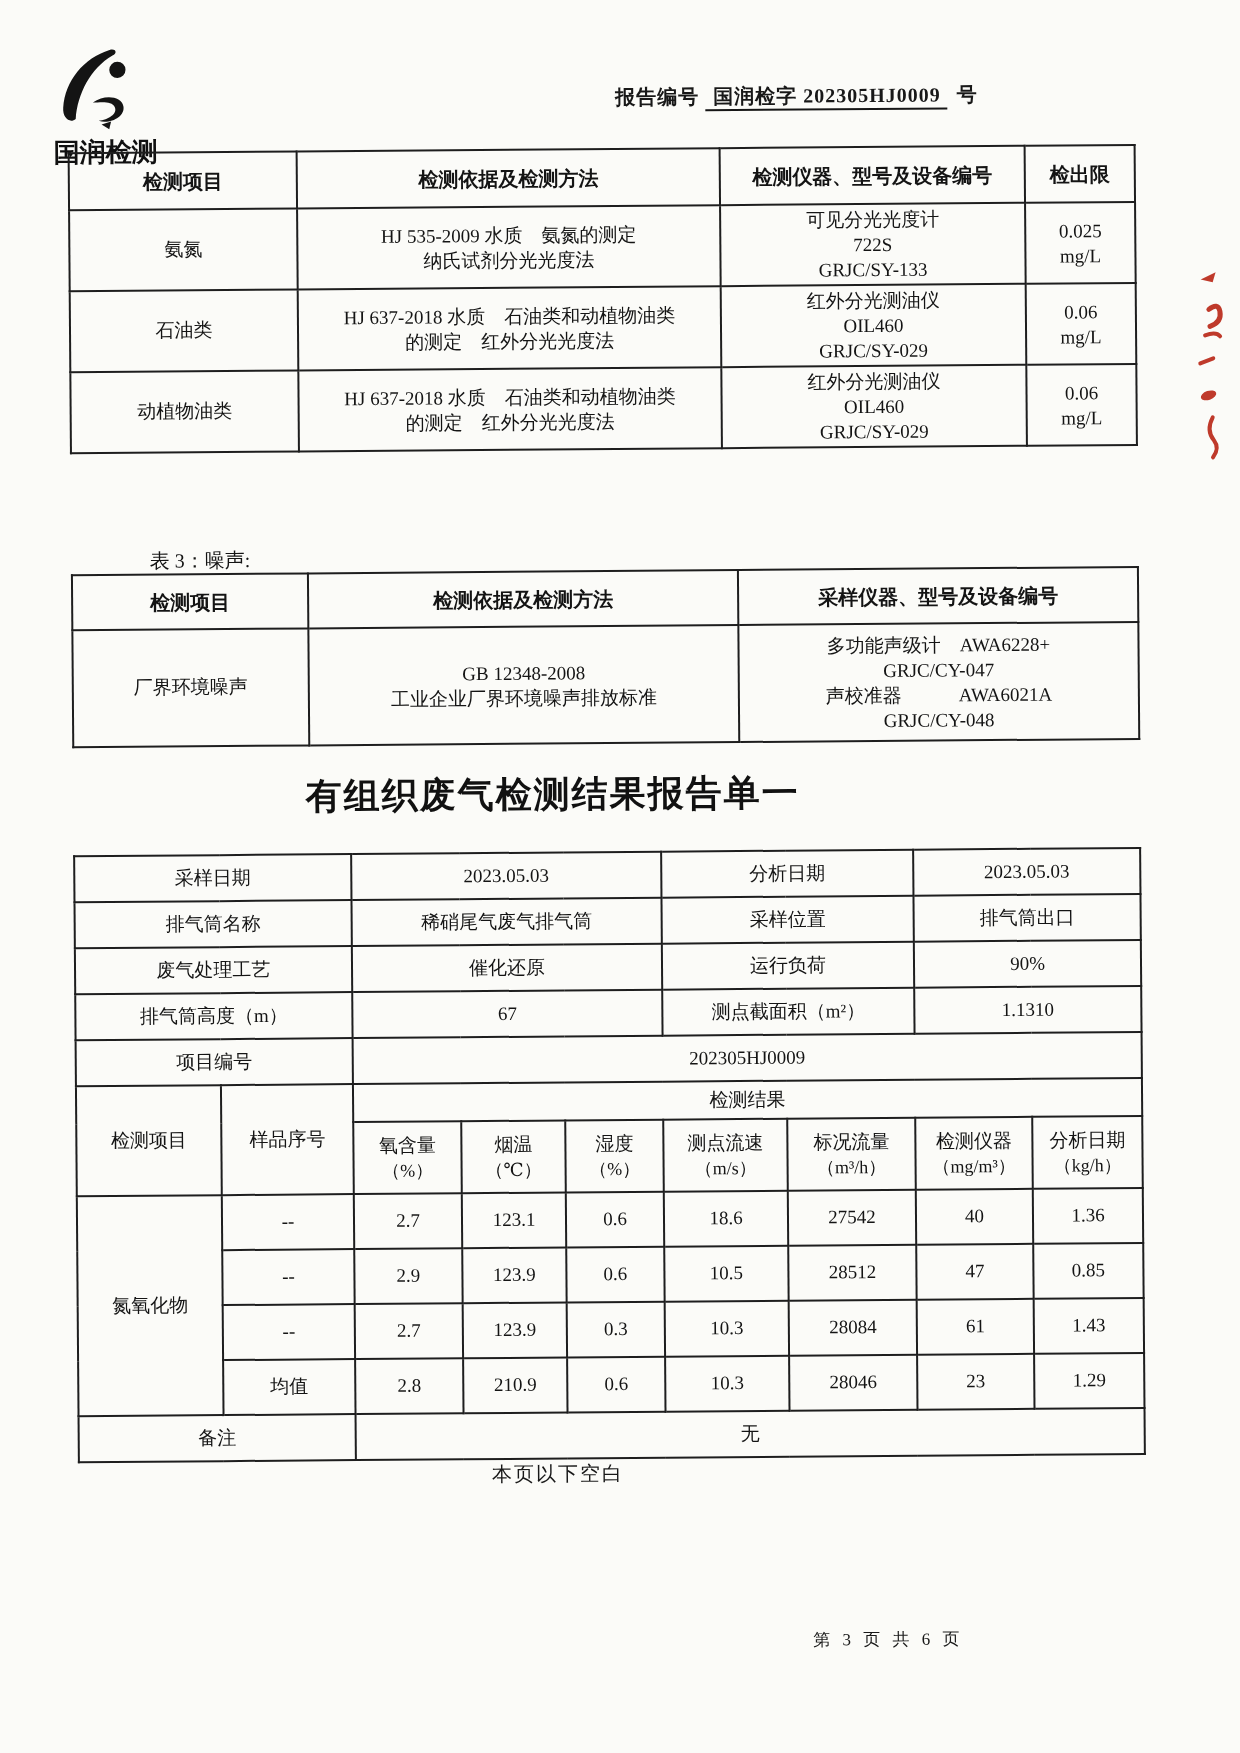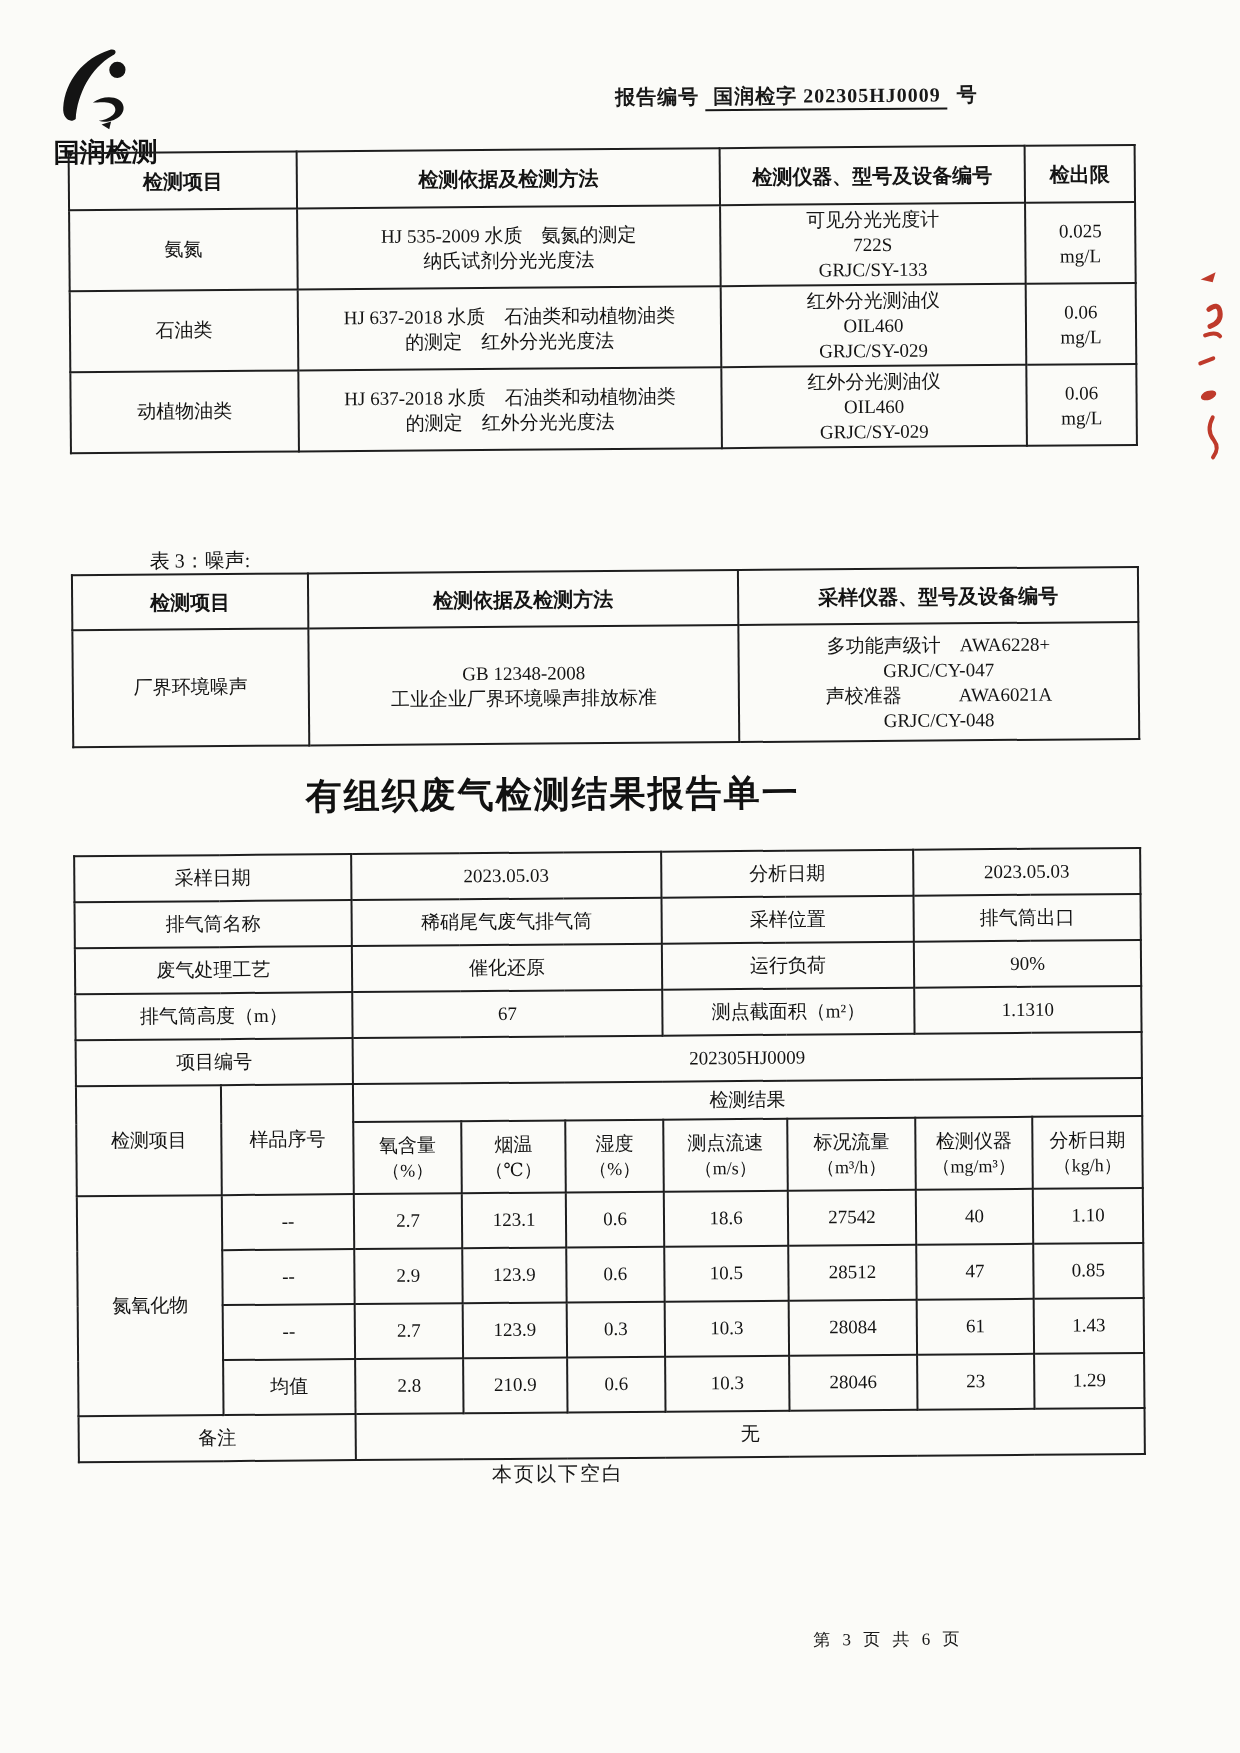--- a/index.html
+++ b/index.html
@@ -250,21 +250,21 @@
     </tr>
     <tr class="rd">
       <td rowspan="4">氮氧化物</td>
       <td>--</td>
       <td>2.7</td>
       <td>123.1</td>
       <td>0.6</td>
       <td>18.6</td>
       <td>27542</td>
       <td>40</td>
-      <td>1.10</td>
+      <td>1.36</td>
     </tr>
     <tr class="rd">
       <td>--</td>
       <td>2.9</td>
       <td>123.9</td>
       <td>0.6</td>
       <td>10.5</td>
       <td>28512</td>
       <td>47</td>
       <td>0.85</td>

